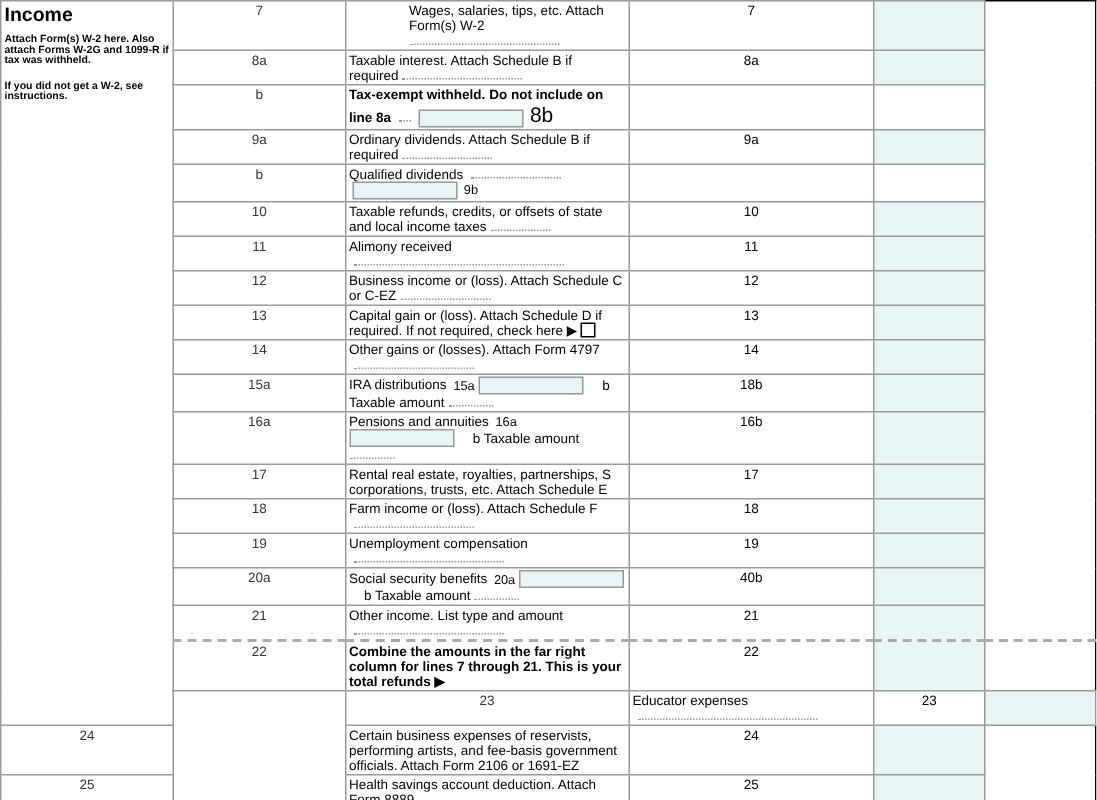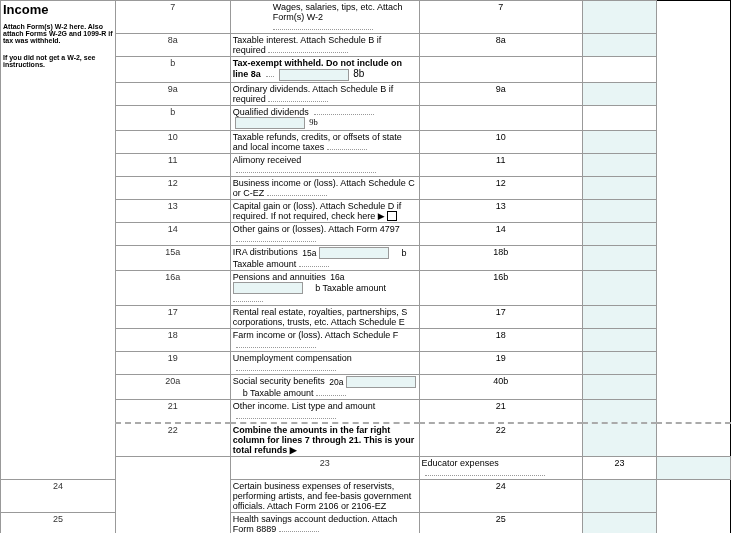--- a/index.html
+++ b/index.html
@@ -100,21 +100,21 @@
     <td class="value-col"></td>
   </tr>
 
   <tr>
     <td class="line-num">b</td>
     <td class="line-desc">
       <span class="bold">Tax-exempt withheld.</span> <span class="bold">Do not include on line 8a</span>
       <span style="margin-left:3px;"></span>
       <span style="display:inline-block; width:8px; border-bottom:1px dotted #999;"></span>
       <span style="display:inline-block; background:#e8f5f5; border:1px solid #999; width:70px; height:12px; vertical-align:middle; margin-left:2px;"></span>
-      <span style="font-size:10px; margin-left:2px;">8b</span>
+      <span style="font-size:14px; margin-left:2px;">8b</span>
     </td>
     <td class="number-col"></td>
     <td class="value-col" style="background:#fff;"></td>
   </tr>
 
   <tr>
     <td class="line-num">9a</td>
     <td class="line-desc">
       Ordinary dividends. Attach Schedule B if required
       <span style="display:inline-block; width:60px; border-bottom: 1px dotted #999;"></span>
@@ -122,21 +122,21 @@
     <td class="number-col">9a</td>
     <td class="value-col"></td>
   </tr>
 
   <tr>
     <td class="line-num">b</td>
     <td class="line-desc">
       Qualified dividends
       <span style="display:inline-block; width:60px; border-bottom: 1px dotted #999; margin-left:3px;"></span>
       <span style="display:inline-block; background:#e8f5f5; border:1px solid #999; width:70px; height:12px; vertical-align:middle; margin-left:2px;"></span>
-      <span style="font-size:8.5px; margin-left:2px;font-family:Liberation Serif, serif;">9b</span>
+      <span style="font-size:8.5px; margin-left:2px;">9b</span>
     </td>
     <td class="number-col"></td>
     <td class="value-col" style="background:#fff;"></td>
   </tr>
 
   <tr>
     <td class="line-num">10</td>
     <td class="line-desc">
       Taxable refunds, credits, or offsets of state and local income taxes
       <span style="display:inline-block; width:40px; border-bottom: 1px dotted #999;"></span>
@@ -281,21 +281,21 @@
       Educator expenses
       <span style="display:inline-block; width:120px; border-bottom:1px dotted #999; margin-left:3px;"></span>
     </td>
     <td class="number-col">23</td>
     <td class="value-col"></td>
   </tr>
 
   <tr>
     <td class="line-num">24</td>
     <td class="line-desc">
-      Certain business expenses of reservists, performing artists, and fee-basis government officials. Attach Form 2106 or 2106-EZ
+      Certain business expenses of reservists, performing artists, and fee-basis government officials. Attach Form 2106 or 1691-EZ
     </td>
     <td class="number-col">24</td>
     <td class="value-col"></td>
   </tr>
 
   <tr>
     <td class="line-num">25</td>
     <td class="line-desc">
       Health savings account deduction. Attach Form 8889
       <span style="display:inline-block; width:40px; border-bottom:1px dotted #999;"></span>

